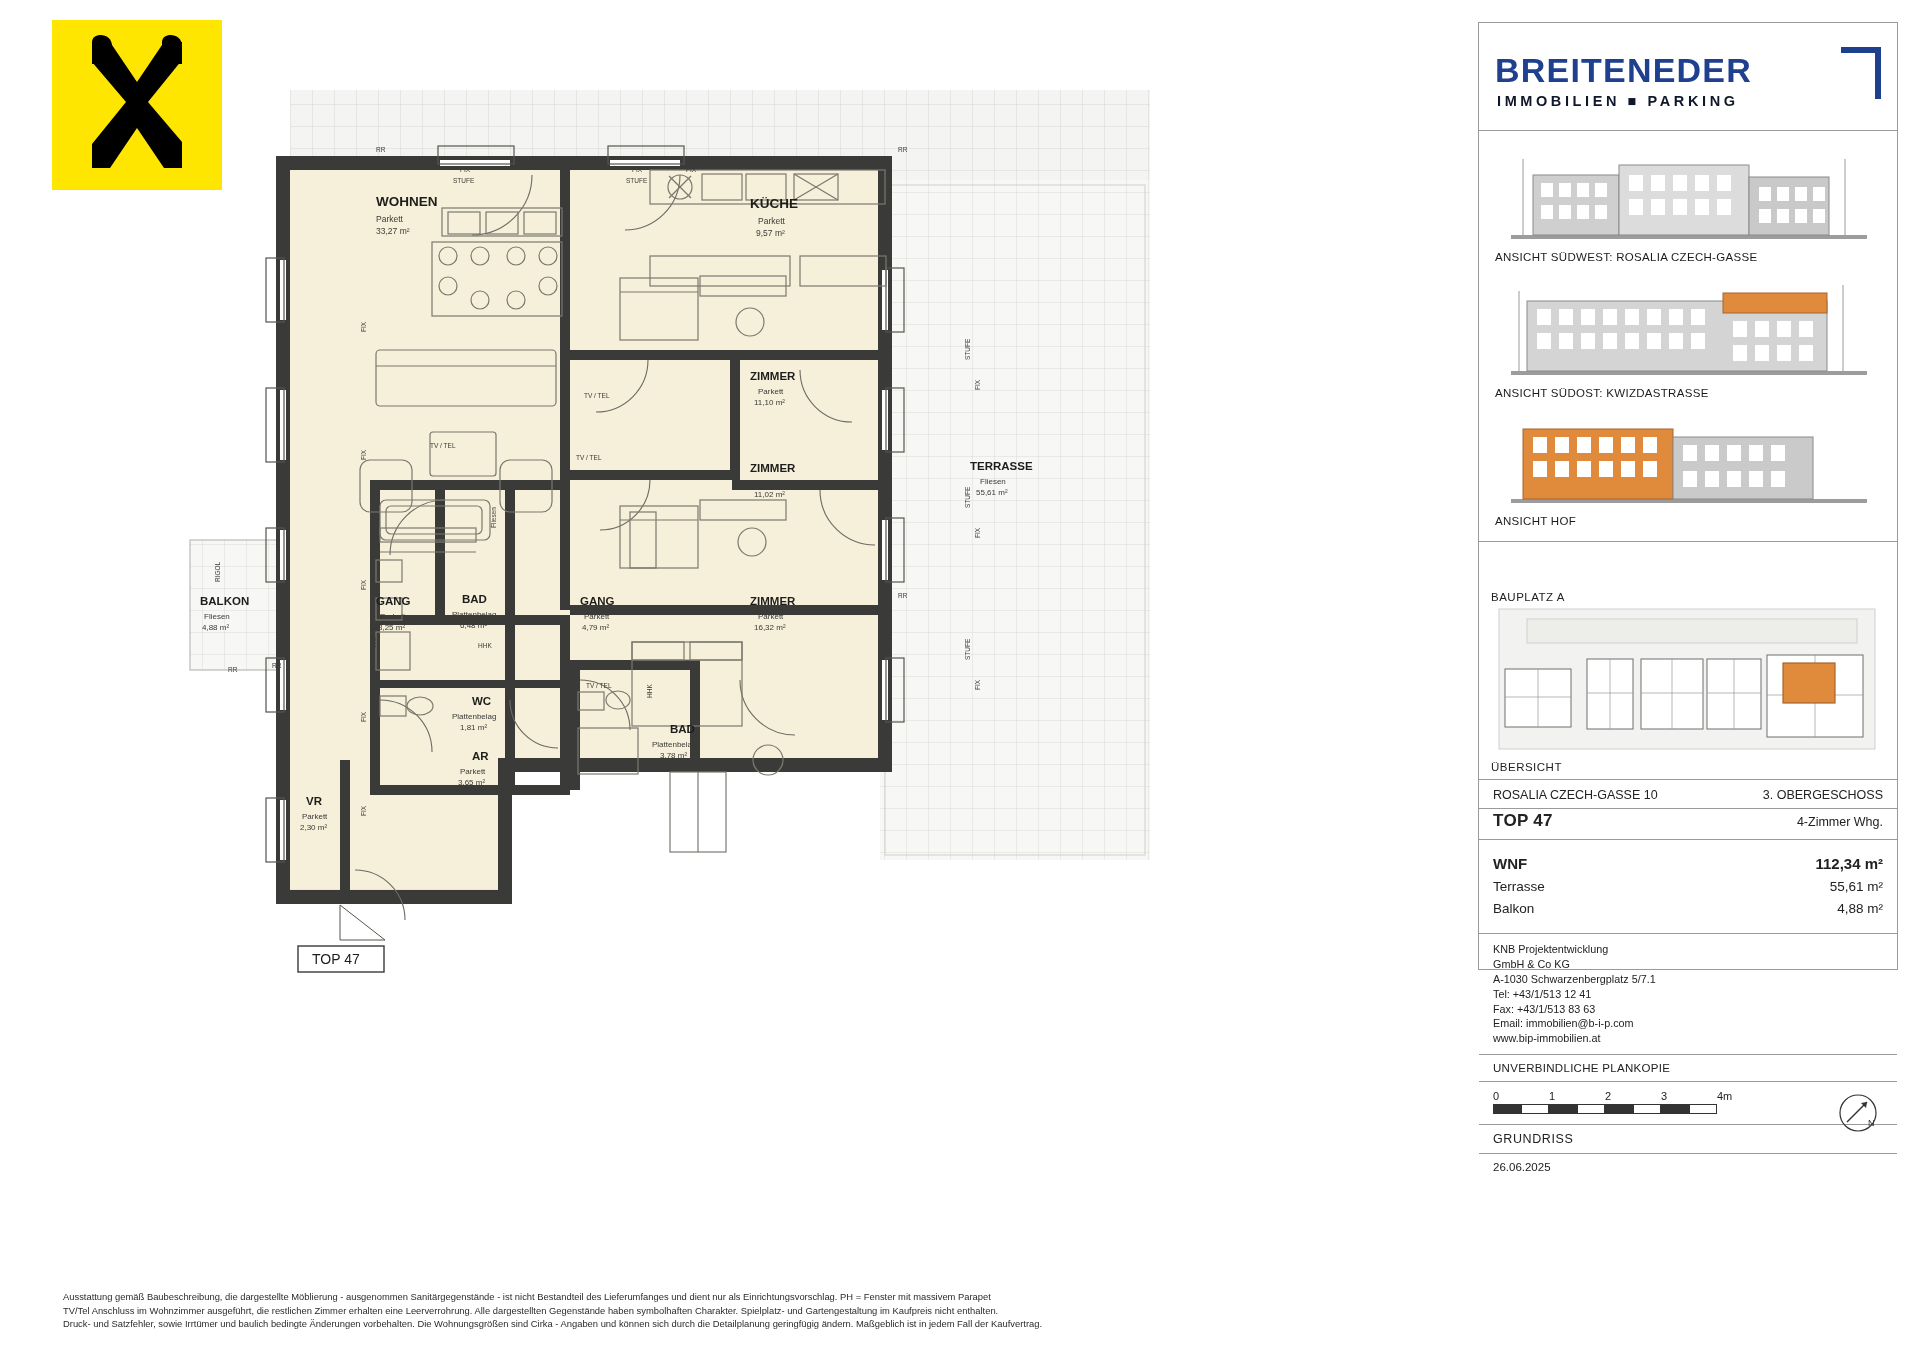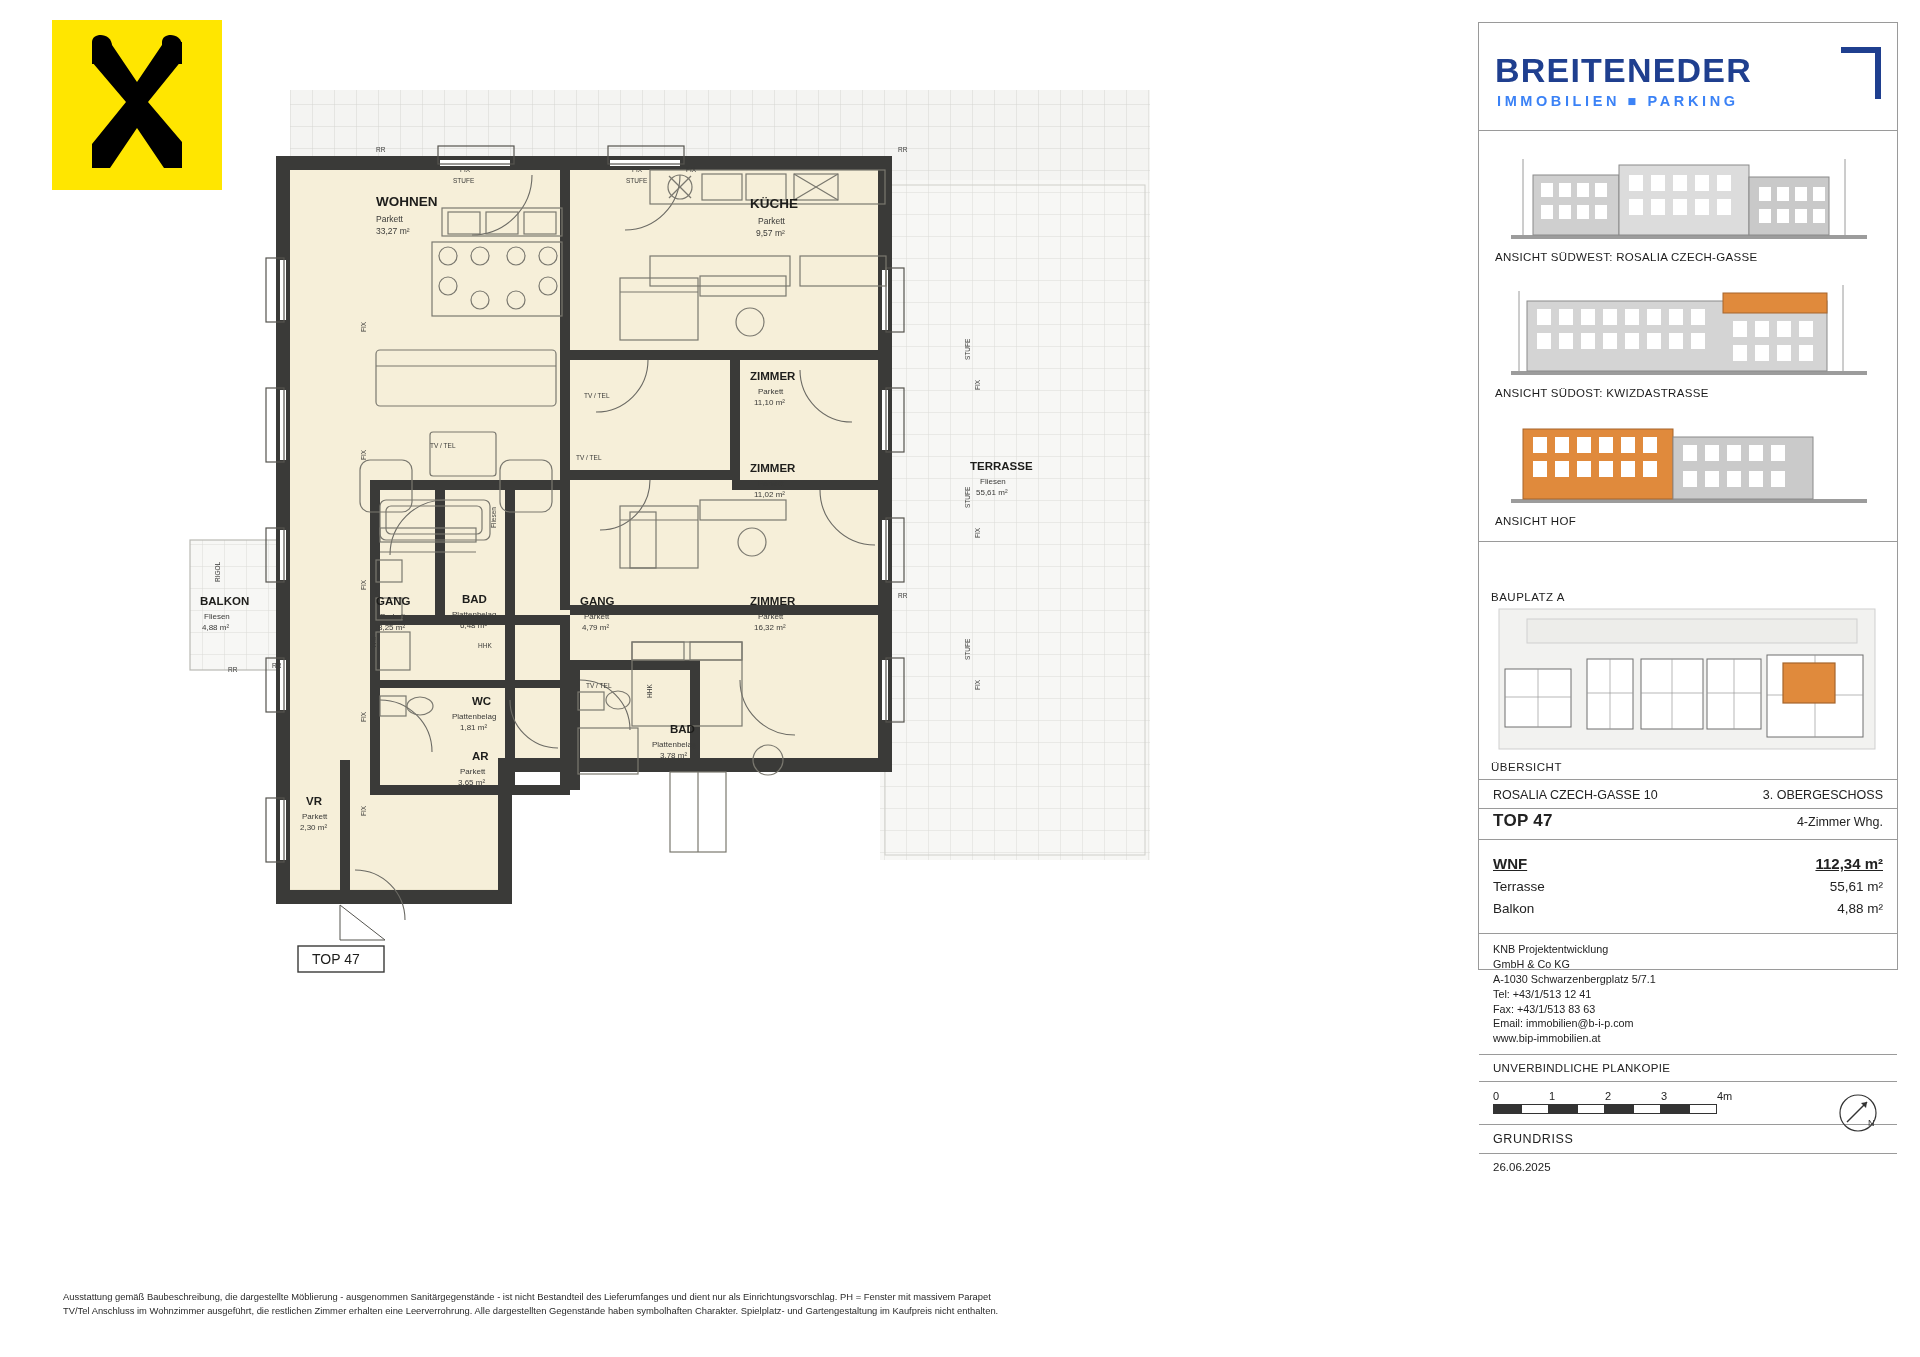--- a/index.html
+++ b/index.html
@@ -57,21 +57,21 @@
   .brand { height: 108px; position: relative; }
   .brand-name {
     position: absolute; left: 16px; top: 28px;
     font-size: 34px; letter-spacing: 1.2px;
     font-weight: bold; color: #1f3f8f;
     font-family: "Liberation Sans", sans-serif;
   }
   .brand-sub {
     position: absolute; left: 18px; top: 70px;
     font-size: 14.5px; letter-spacing: 3.6px;
-    color: #3b82f6; font-weight: bold;
+    color: #0f172a; font-weight: bold;
   }
   .brand-corner {
     position: absolute; right: 16px; top: 24px;
     width: 34px; height: 46px;
     border-top: 6px solid #1f3f8f;
     border-right: 6px solid #1f3f8f;
   }
 
   .elev-block { padding: 8px 14px 6px 14px; }
   .elev-img { width: 100%; background: #fff; display:block; }
@@ -87,21 +87,21 @@
   }
   .top-row {
     display: flex; justify-content: space-between; align-items: baseline;
     padding: 2px 14px 8px 14px;
   }
   .top-label { font-size: 17px; font-weight: bold; letter-spacing:.3px; }
   .top-right { font-size: 12.5px; }
 
   .areas { padding: 8px 14px 10px 14px; }
   .area-row { display: flex; justify-content: space-between; font-size: 13.5px; margin: 7px 0; }
-  .area-row.main { font-weight: bold; font-size: 15px; text-decoration: underline; }
+  .area-row.main { font-weight: bold; font-size: 15px; }
   .area-row .val { min-width: 110px; text-align: right; }
 
   .dev { display: flex; gap: 20px; }
   .dev-left { flex: 1 1 auto; padding: 8px 6px 8px 14px; font-size: 10.8px; line-height: 1.38; }
   .dev-right {
     width: 150px; border-left: 1px solid #9a9a9a;
     padding: 14px 8px 8px 8px; text-align: center; box-sizing: border-box;
   }
   .mjv { font-size: 30px; font-weight: bold; letter-spacing: 1px; color:#111; }
   .mjv-bar { height: 8px; background:#111; margin: 6px 10px 6px 10px; }
@@ -439,20 +439,21 @@
     <path d="M160 845 L205 880 L160 880 Z" fill="none" stroke="#55544f" stroke-width="1"></path>
     <rect x="118" y="886" width="86" height="26" fill="#fff" stroke="#3a3a38" stroke-width="1.4"></rect>
     <text x="132" y="904" font-size="14" fill="#1d1d1b">TOP 47</text>
   </g>
 </svg>
 </div>
 
 <div class="disclaimer">
   <div>Ausstattung gemäß Baubeschreibung, die dargestellte Möblierung - ausgenommen Sanitärgegenstände - ist nicht Bestandteil des Lieferumfanges und dient nur als Einrichtungsvorschlag. PH = Fenster mit massivem Parapet</div>
   <div>TV/Tel Anschluss im Wohnzimmer ausgeführt, die restlichen Zimmer erhalten eine Leerverrohrung. Alle dargestellten Gegenstände haben symbolhaften Charakter. Spielplatz- und Gartengestaltung im Kaufpreis nicht enthalten.</div>
+  <div>Druck- und Satzfehler, sowie Irrtümer und baulich bedingte Änderungen vorbehalten. Die Wohnungsgrößen sind Cirka - Angaben und können sich durch die Detailplanung geringfügig ändern. Maßgeblich ist in jedem Fall der Kaufvertrag.</div>
 </div>
 
 <div class="panel">
 
   <div class="panel-sec brand">
     <div class="brand-name">BREITENEDER</div>
     <div class="brand-sub">IMMOBILIEN ■ PARKING</div>
     <div class="brand-corner"></div>
   </div>
 

